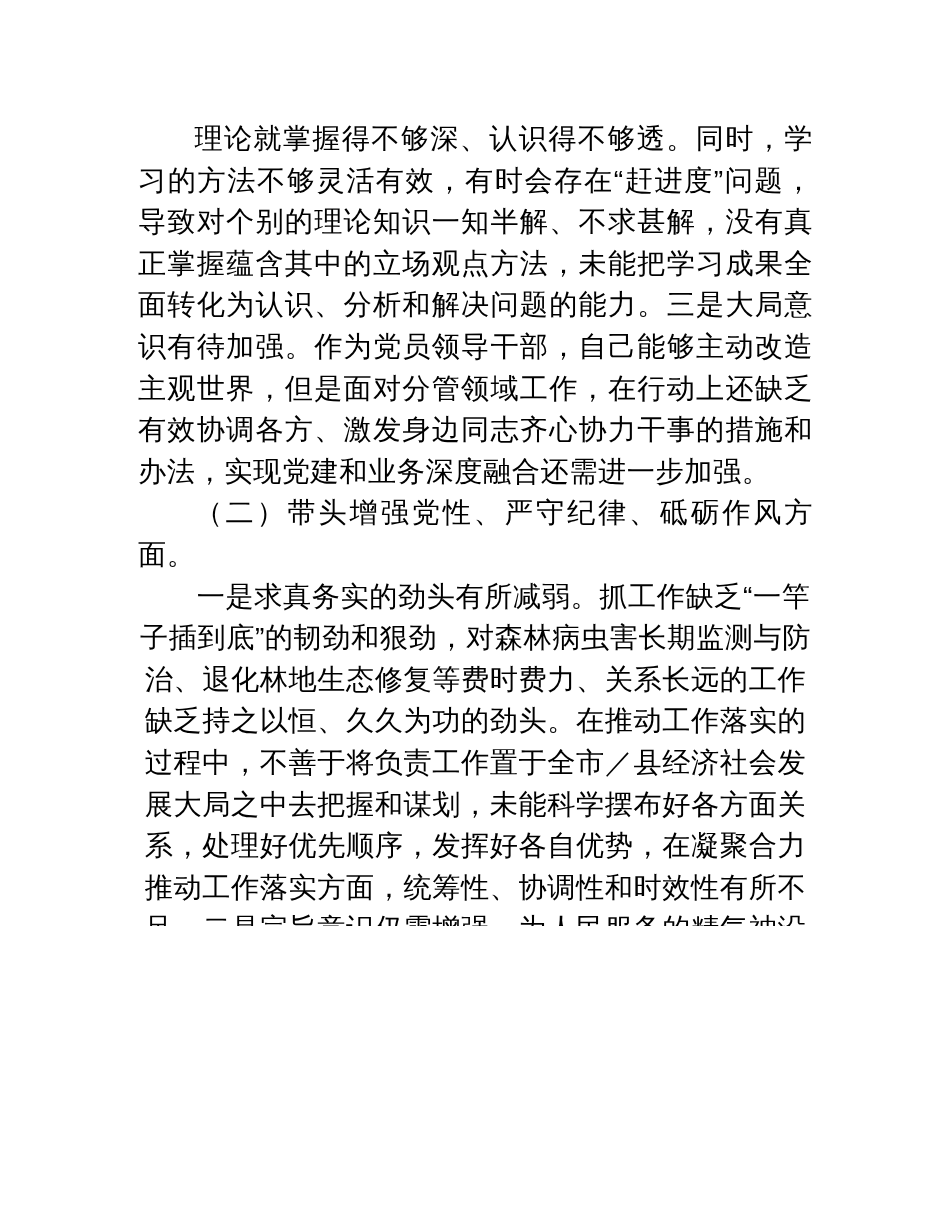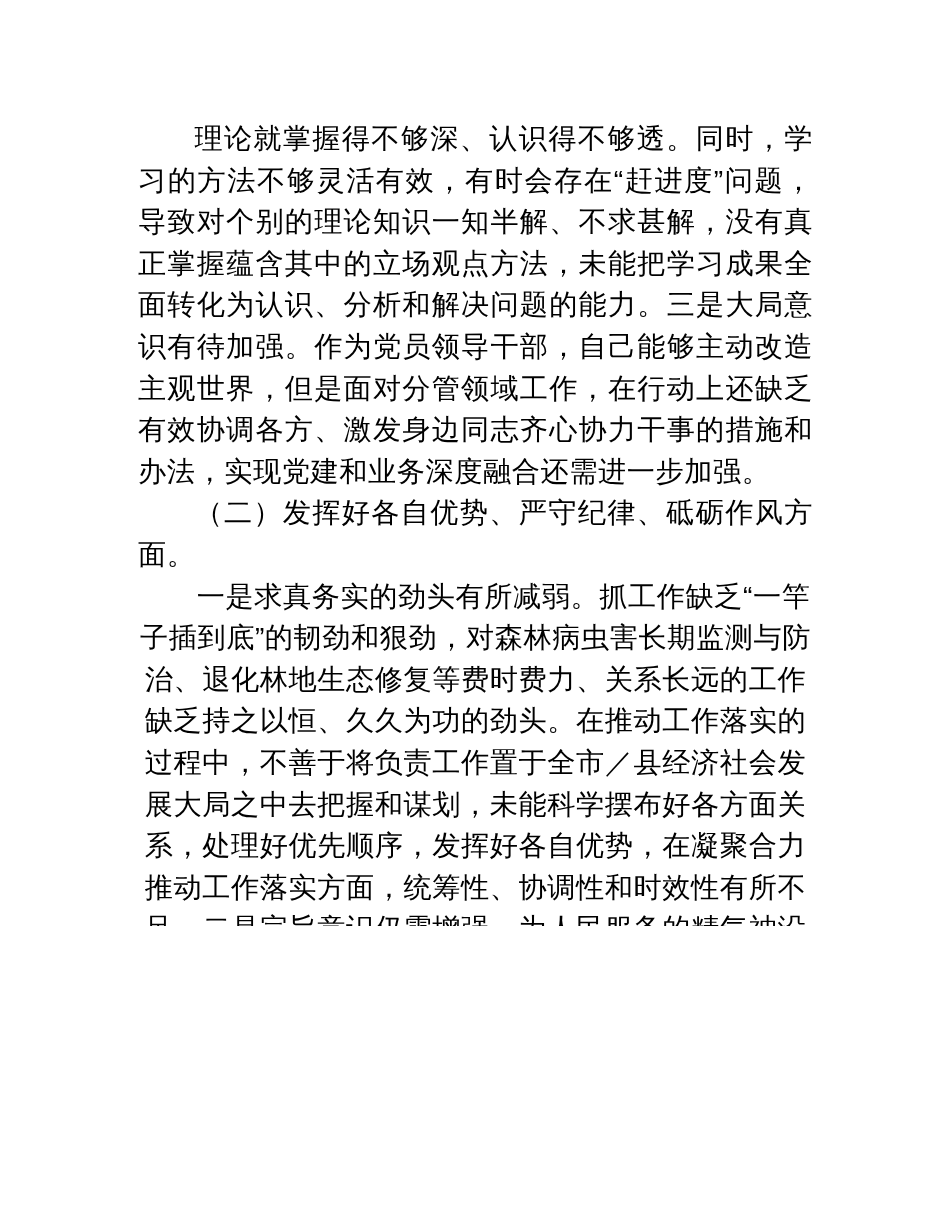--- a/index.html
+++ b/index.html
@@ -52,18 +52,18 @@
   }
 </style>
 </head>
 <body>
 
 <div class="page">
   <div class="page-body">
 
     <p class="para">理论就掌握得不够深、认识得不够透。同时，学习的方法不够灵活有效，有时会存在“赶进度”问题，导致对个别的理论知识一知半解、不求甚解，没有真正掌握蕴含其中的立场观点方法，未能把学习成果全面转化为认识、分析和解决问题的能力。三是大局意识有待加强。作为党员领导干部，自己能够主动改造主观世界，但是面对分管领域工作，在行动上还缺乏有效协调各方、激发身边同志齐心协力干事的措施和办法，实现党建和业务深度融合还需进一步加强。</p>
 
-    <p class="para heading">（二）发挥好各自优势、严守纪律、砥砺作风方面。</p>
+    <p class="para heading">（二）带头增强党性、严守纪律、砥砺作风方面。</p>
 
     <p class="para tail">一是求真务实的劲头有所减弱。抓工作缺乏“一竿子插到底”的韧劲和狠劲，对森林病虫害长期监测与防治、退化林地生态修复等费时费力、关系长远的工作缺乏持之以恒、久久为功的劲头。在推动工作落实的过程中，不善于将负责工作置于全市／县经济社会发展大局之中去把握和谋划，未能科学摆布好各方面关系，处理好优先顺序，发挥好各自优势，在凝聚合力推动工作落实方面，统筹性、协调性和时效性有所不足。二是宗旨意识仍需增强。为人民服务的精气神没有以前那么足了，想问题、做决策、办事情时，强调自己的想法多，关心群众的意见少，没有更多地站在群众立场去考虑问题。群众观念仍需加强。作为林业局领导干部，经常与来自林业从业者打交道，时间久了就错误的认为，政府和群众的关系，是“管理与被管</p>
 
   </div>
 </div>
 
 </body></html>

